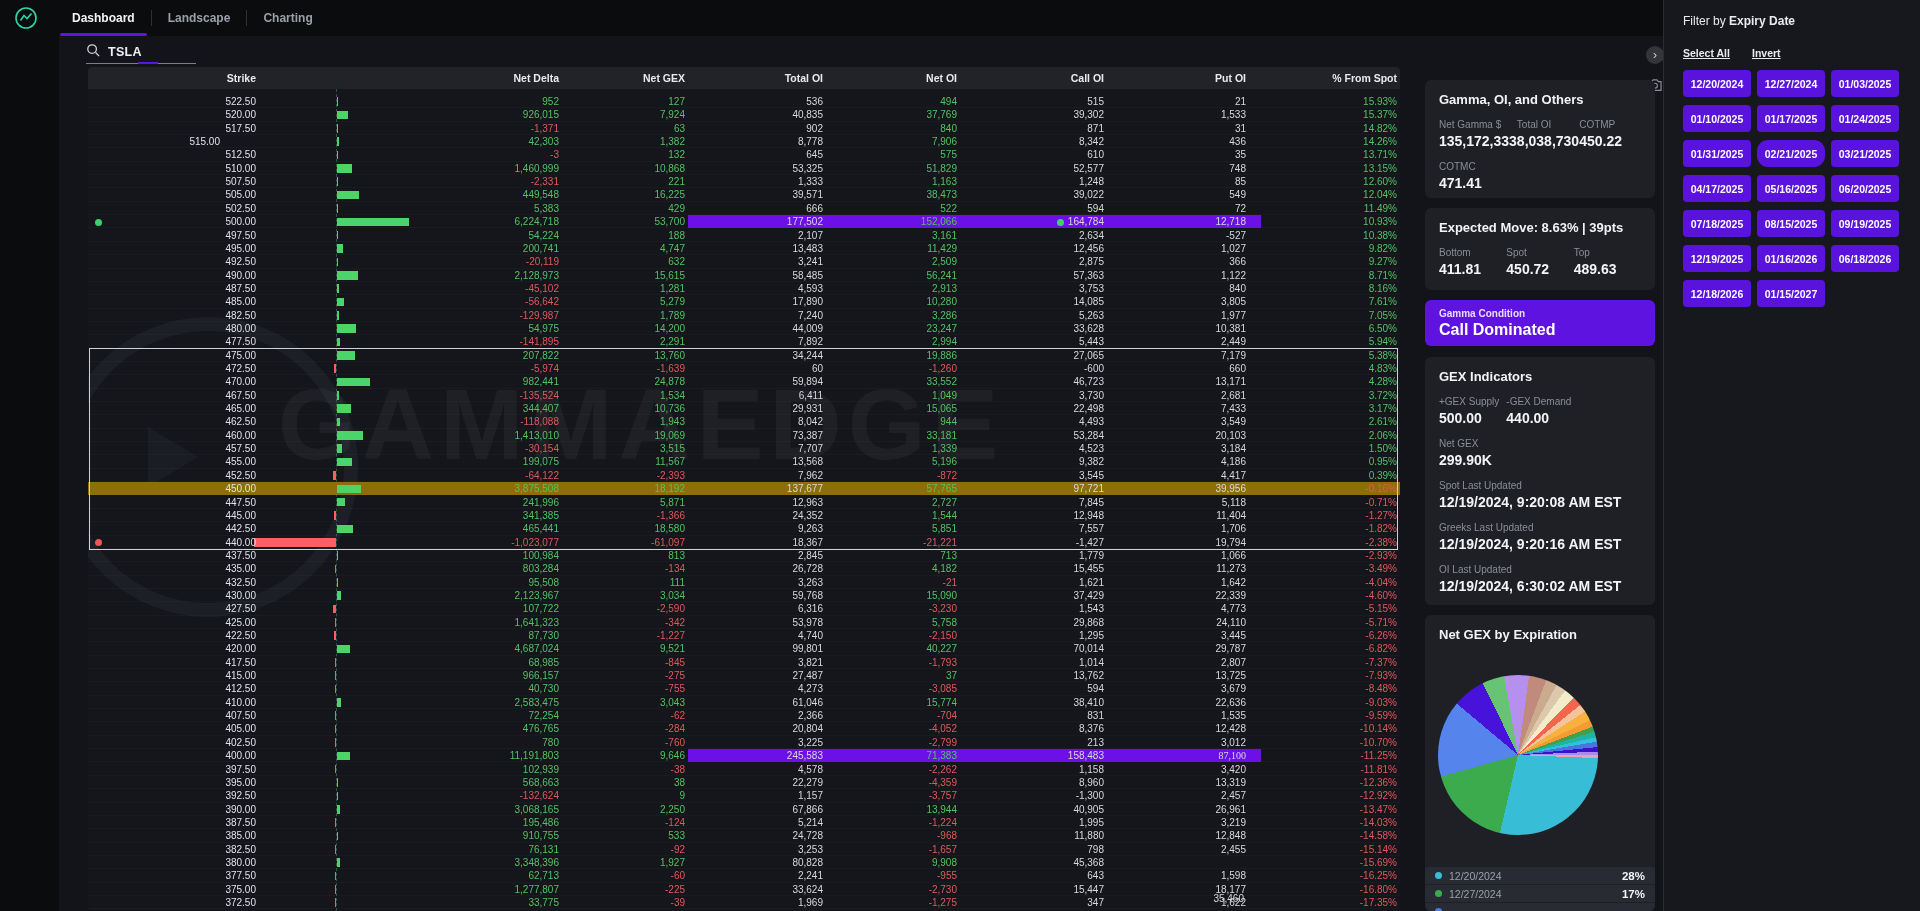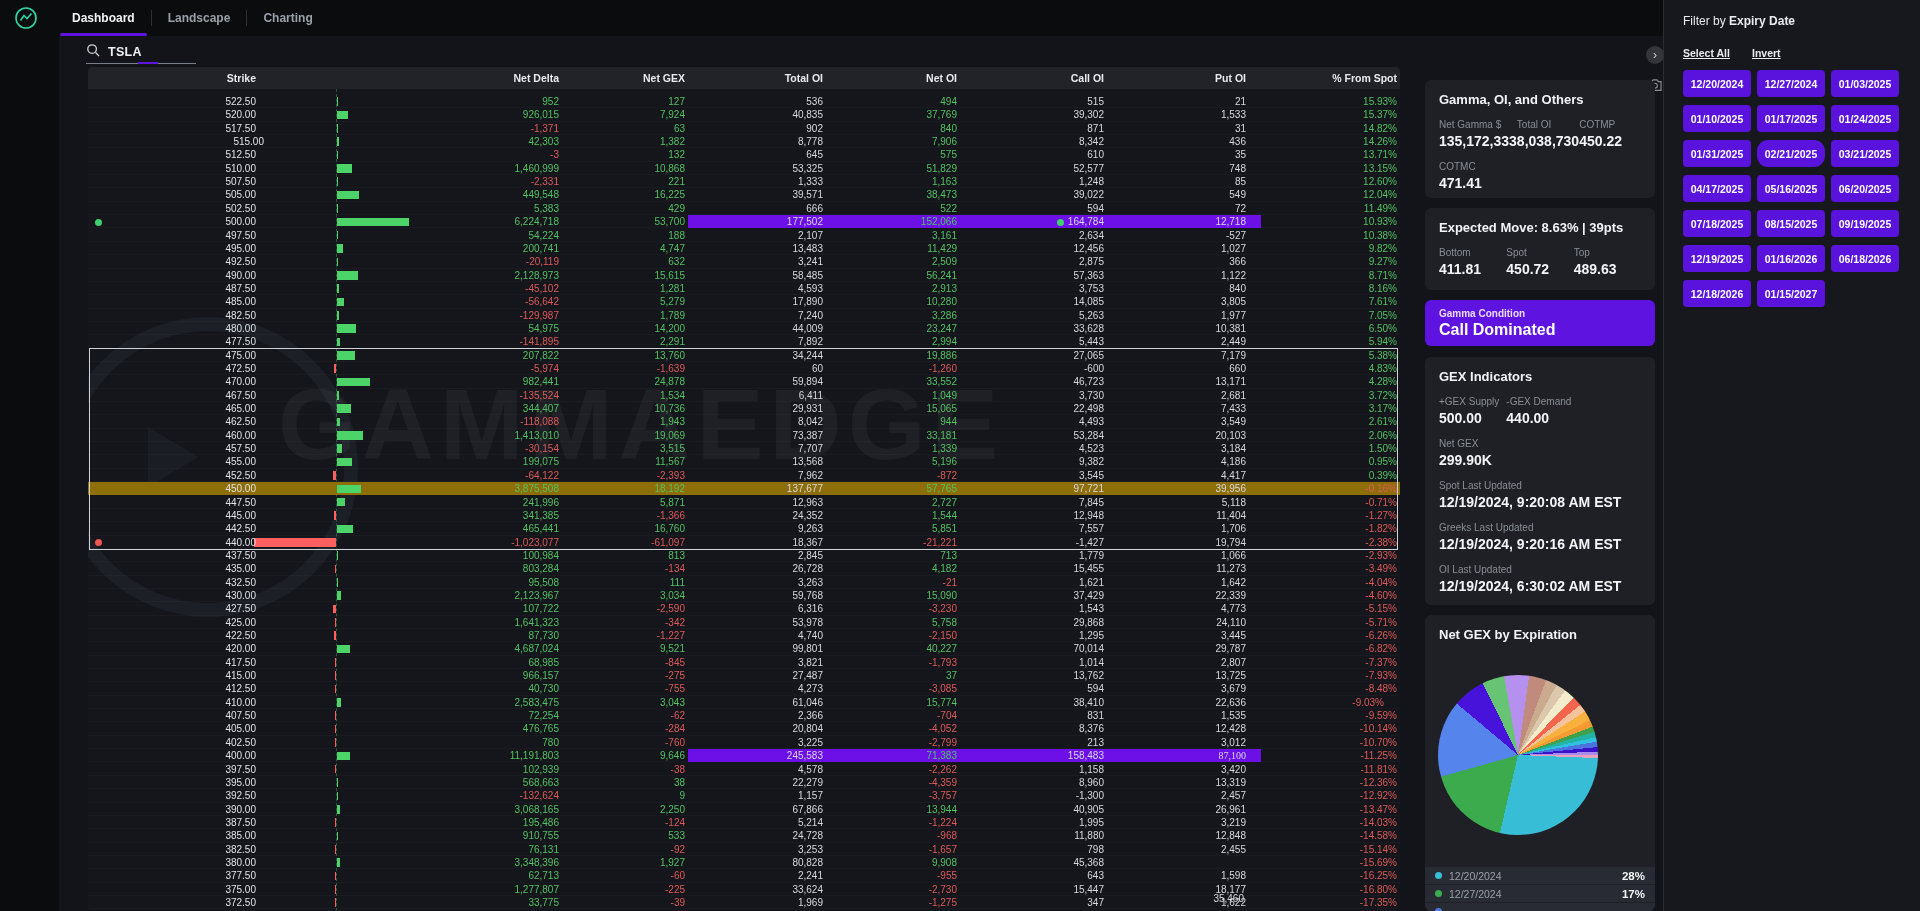--- a/index.html
+++ b/index.html
@@ -154,21 +154,21 @@
             <div class="cell neg" style="right: 841px;">-1,371</div>
             <div class="cell pos" style="right: 715px;">63</div>
             <div class="cell neu" style="right: 577px;">902</div>
             <div class="cell pos" style="right: 443px;">840</div>
             <div class="cell neu" style="right: 296px;">871</div>
             <div class="cell neu" style="right: 154px;">31</div>
             <div class="cell pos" style="right: 3px;">14.82%</div>
           </div>
           <div class="t-row" style="top: 46.05px;">
             <div class="bar g" style="left: 249px; width: 1.85188px;"></div>
-            <div class="cell c-strike" style="right: 1136px;">515.00</div>
+            <div class="cell c-strike" style="right: 1180px;">515.00</div>
             <div class="cell pos" style="right: 841px;">42,303</div>
             <div class="cell pos" style="right: 715px;">1,382</div>
             <div class="cell neu" style="right: 577px;">8,778</div>
             <div class="cell pos" style="right: 443px;">7,906</div>
             <div class="cell neu" style="right: 296px;">8,342</div>
             <div class="cell neu" style="right: 154px;">436</div>
             <div class="cell pos" style="right: 3px;">14.26%</div>
           </div>
           <div class="t-row" style="top: 59.4px;">
             <div class="bar g" style="left: 249px; width: 1.2px;"></div>
@@ -478,21 +478,21 @@
             <div class="cell neu" style="right: 577px;">24,352</div>
             <div class="cell pos" style="right: 443px;">1,544</div>
             <div class="cell neu" style="right: 296px;">12,948</div>
             <div class="cell neu" style="right: 154px;">11,404</div>
             <div class="cell neg" style="right: 3px;">-1.27%</div>
           </div>
           <div class="t-row" style="top: 433.2px;">
             <div class="bar g" style="left: 249px; width: 16.0398px;"></div>
             <div class="cell c-strike" style="right: 1144px;">442.50</div>
             <div class="cell pos" style="right: 841px;">465,441</div>
-            <div class="cell pos" style="right: 715px;">16,760</div>
+            <div class="cell pos" style="right: 715px;">18,580</div>
             <div class="cell neu" style="right: 577px;">9,263</div>
             <div class="cell pos" style="right: 443px;">5,851</div>
             <div class="cell neu" style="right: 296px;">7,557</div>
             <div class="cell neu" style="right: 154px;">1,706</div>
             <div class="cell neg" style="right: 3px;">-1.82%</div>
           </div>
           <div class="t-row" style="top: 446.55px;">
             <div class="bar r" style="left: 166.13px; width: 81.87px;"></div>
             <div class="edge-dot" style="background: rgb(240, 85, 85);"></div>
             <div class="cell c-strike" style="right: 1144px;">440.00</div>
@@ -627,21 +627,21 @@
           </div>
           <div class="t-row" style="top: 606.75px;">
             <div class="bar g" style="left: 249px; width: 4.07762px;"></div>
             <div class="cell c-strike" style="right: 1144px;">410.00</div>
             <div class="cell pos" style="right: 841px;">2,583,475</div>
             <div class="cell pos" style="right: 715px;">3,043</div>
             <div class="cell neu" style="right: 577px;">61,046</div>
             <div class="cell pos" style="right: 443px;">15,774</div>
             <div class="cell neu" style="right: 296px;">38,410</div>
             <div class="cell neu" style="right: 154px;">22,636</div>
-            <div class="cell neg" style="right: 16px; margin-left: 48px;">-9.03%</div>
+            <div class="cell neg" style="right: 3px; margin-left: 48px;">-9.03%</div>
           </div>
           <div class="t-row" style="top: 620.1px;">
             <div class="bar r" style="left: 246.8px; width: 1.2px;"></div>
             <div class="cell c-strike" style="right: 1144px;">407.50</div>
             <div class="cell pos" style="right: 841px;">72,254</div>
             <div class="cell neg" style="right: 715px;">-62</div>
             <div class="cell neu" style="right: 577px;">2,366</div>
             <div class="cell neg" style="right: 443px;">-704</div>
             <div class="cell neu" style="right: 296px;">831</div>
             <div class="cell neu" style="right: 154px;">1,535</div>

